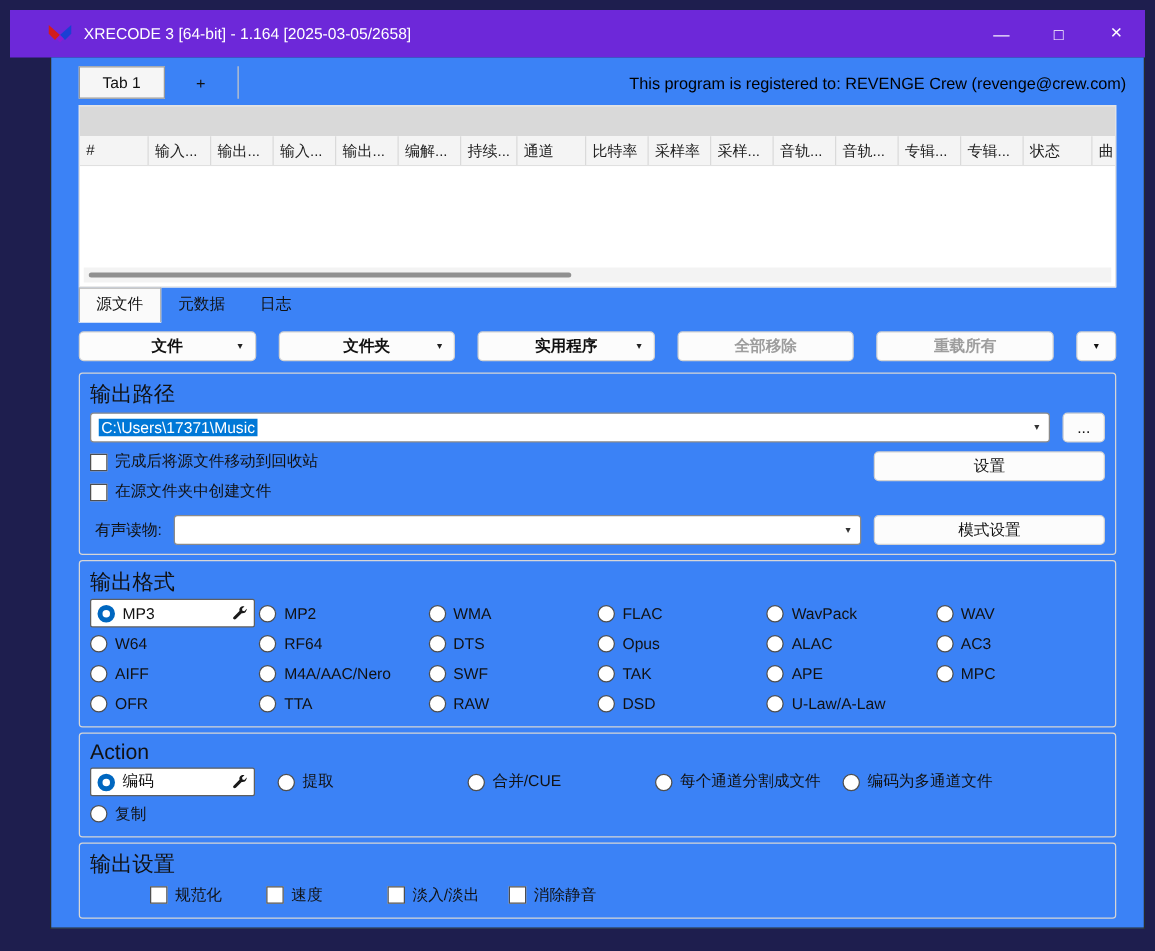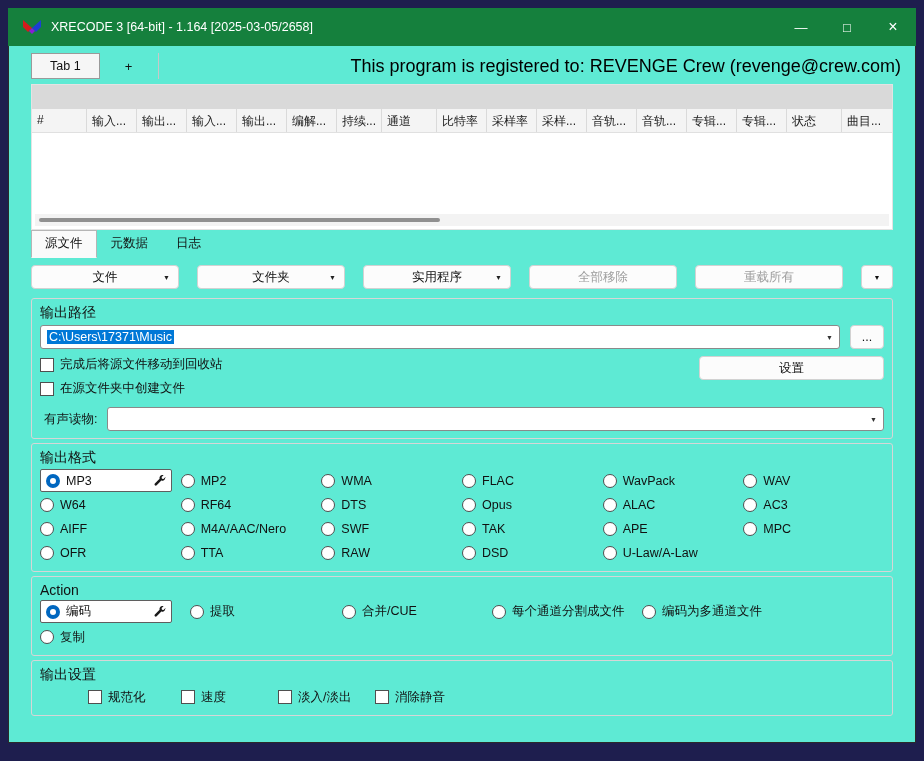--- a/index.html
+++ b/index.html
@@ -12,47 +12,47 @@
     overflow:hidden;
   }
   .window {
     width:924px; height:761px;
     background:#1e1e4e;
     padding:8px 8px 18px 8px;
     display:flex; flex-direction:column;
   }
   
   .titlebar {
-    height:38px; background:#15803d; color:#fff;
-    display:flex; align-items:center; padding-left:14px; flex-shrink:0;
+    height:38px; background:#6d28d9; color:#fff;
+    display:flex; align-items:center; padding-left:30px; flex-shrink:0;
   }
   .title-text { margin-left:9px; font-size:12.5px; }
   .win-controls { margin-left:auto; display:flex; height:100%; }
   .winbtn {
     width:46px; height:100%; display:flex; align-items:center; justify-content:center;
     color:#fff; font-size:13px; cursor:default;
   }
   
   .content {
-    flex:1; background:#5eead4;
+    flex:1; background:#3b82f6;
     display:flex; flex-direction:column; overflow:hidden;
-    border:1px solid #2a2a2a; border-top:none;
+    border:1px solid #2a2a2a; border-top:none;margin-left:32px;
   }
   
   .tabrow { height:34px; display:flex; align-items:center; padding:6px 10px 0 22px; flex-shrink:0; }
   .main-tab {
     border:1px solid #9a9a9a; background:#f6f6f6; height:26px;
     padding:0 18px; display:flex; align-items:center; font-size:12.5px;
   }
   .add-tab {
     height:26px; width:58px; display:flex; align-items:center; justify-content:center;
     background:transparent; border:none; font-size:13px;
   }
   .tab-divider { width:1px; height:26px; background:#c8c8c8; }
-  .reg-text { margin-left:auto; font-size:18px; color:#000; padding-right:4px; white-space:nowrap; }
+  .reg-text { margin-left:auto; font-size:13px; color:#000; padding-right:4px; white-space:nowrap; }
   
   .table-wrap {
     margin:4px 22px 0 22px; height:146px; background:#fff;
     border:1px solid #e3e3e3; display:flex; flex-direction:column; flex-shrink:0;
   }
   .table-band { height:24px; background:#d9d9d9; flex-shrink:0; }
   .table-header {
     height:24px; background:#f4f4f4; display:flex; align-items:stretch;
     border-bottom:1px solid #e0e0e0; flex-shrink:0; font-size:12px;
   }
@@ -61,36 +61,36 @@
     white-space:nowrap; overflow:hidden; color:#222;
   }
   .table-body { flex:1; background:#ffffff; }
   .hscroll { height:12px; margin:0 3px 3px 3px; position:relative; background:#f3f3f3; flex-shrink:0; }
   .hscroll-thumb { position:absolute; left:4px; top:4px; height:4px; width:47%; background:#909090; border-radius:2px; }
   
   .subtabs { height:28px; display:flex; align-items:flex-end; padding:4px 14px 0 22px; flex-shrink:0; }
   .subtab { padding:4px 13px 5px 13px; font-size:12.5px; border:1px solid transparent; }
   .subtab.active { background:#fafafa; border:1px solid #b5b5b5; border-bottom-color:#fafafa; }
   
-  .toolbar { display:flex; gap:18px; padding:7px 22px 5px 22px; flex-shrink:0; }
+  .toolbar { display:flex; gap:18px; padding:7px 22px 5px 22px; flex-shrink:0;font-weight:bold; }
   .btn {
     background:#fcfcfc; border:1px solid #d2d2d2; border-radius:4px;
     height:24px; display:flex; align-items:center; justify-content:center;
     font-size:12.5px; position:relative; color:#111; cursor:default;
   }
   .btn.disabled { color:#9d9d9d; }
   .btn .caret { position:absolute; right:8px; font-size:7px; color:#222; }
   .toolbar .btn { flex:1; }
   .toolbar .btn.small { flex:0 0 32px; }
   
   .group {
     margin:4px 22px 0 22px; border:1px solid #d6d6d6; border-radius:3px;
     padding:5px 8px 7px 8px; flex-shrink:0;
   }
-  .group-title { font-size:14px; color:#111; margin-bottom:2px; }
+  .group-title { font-size:17px; color:#111; margin-bottom:2px; }
   
   .combo {
     height:24px; border:1px solid #8a8a8a; border-radius:3px; background:#fff;
     display:flex; align-items:center; padding:0 22px 0 6px; position:relative;
     font-size:12.5px; overflow:hidden; white-space:nowrap;
   }
   .combo .caret { position:absolute; right:6px; font-size:7px; color:#333; }
   .sel-text { background:#0078d7; color:#fff; padding:0 2px; }
   .path-row { display:flex; gap:10px; margin-top:3px; align-items:center; }
   .path-row .combo { flex:1; }
@@ -235,20 +235,23 @@
           <span class="checkbox"></span>
           <span>在源文件夹中创建文件</span>
         </label>
       </div>
       <div class="pattern-row">
         <span class="pattern-label">有声读物:</span>
         <div class="combo">
           <span></span>
           <span class="caret">▼</span>
         </div>
+        <div class="btn side-btn">
+          <span>模式设置</span>
+        </div>
       </div>
     </div>
 
     <div class="group">
       <div class="group-title">输出格式</div>
       <div class="fmt-grid">
 
         <label class="opt opt-boxed">
           <span class="radio sel"></span>
           <span>MP3</span>

